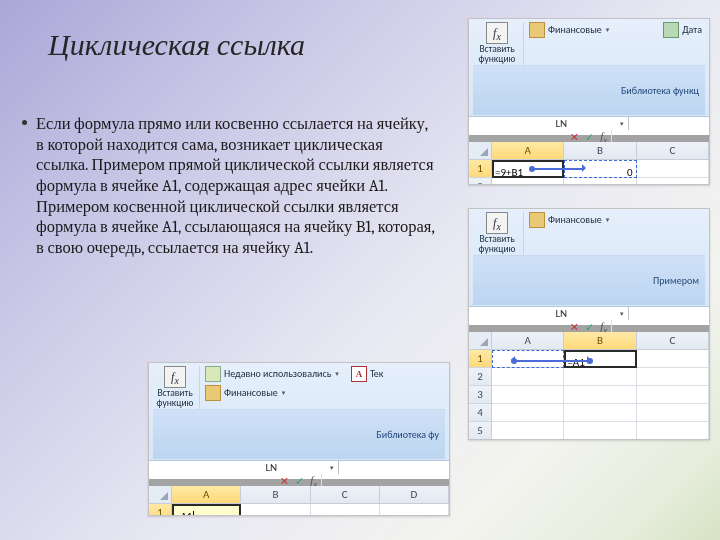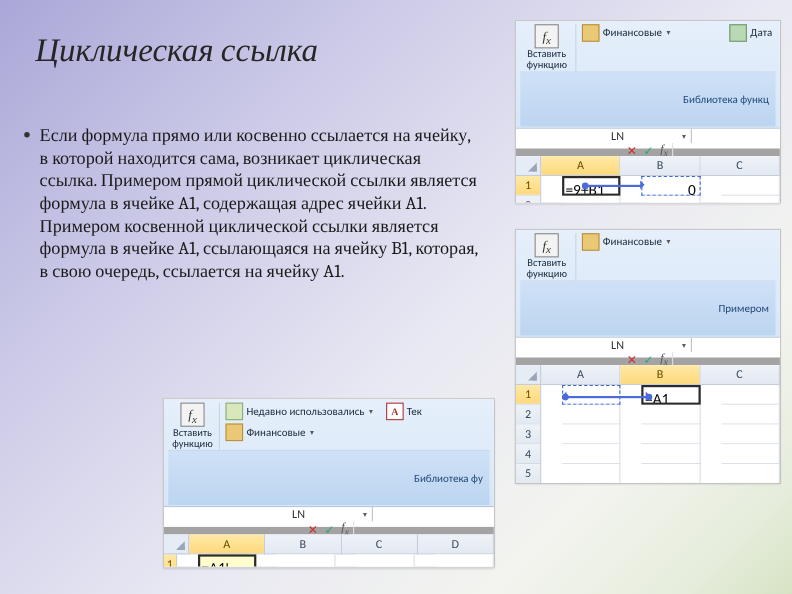--- a/index.html
+++ b/index.html
@@ -12,21 +12,21 @@
   }
   .slide {
     width: 720px;
     height: 540px;
     position: relative;
     background: linear-gradient(135deg, #aaa7d8 0%, #c9c7e6 25%, #e8e8f3 55%, #f3f4ef 78%, #e6eddc 92%, #d6e3c3 100%);
   }
   .title {
     position: absolute;
     top: 28px;
-    left: 32px;
+    left: 48px;
     font-family: Cambria, Georgia, serif;
     font-style: italic;
     font-size: 30px;
     color: #262626;
   }
   .body-text {
     position: absolute;
     top: 86px;
     left: 36px;
     width: 402px;
@@ -149,21 +149,21 @@
   .gridrow .rh {
     width:22px;
     background:linear-gradient(#eef2f8,#e3e9f2);
     border-right:1px solid #c6cdd8;border-bottom:1px solid #d0d6df;
     text-align:center;font-size:11px;color:#3a4a60;line-height:18px;
   }
   .gridrow .rh.sel { background:linear-gradient(#ffe9a6,#fdd97a); color:#6a4d00; }
   .gridrow .cell {
     flex:1; min-width:46px;
     border-right:1px solid #d9dde4;border-bottom:1px solid #d9dde4;
-    font-size:14px;line-height:18px;padding:4px 3px;color:#000;background:#fff;margin-left:19px;
+    font-size:11px;line-height:18px;padding:4px 3px;color:#000;background:#fff;
   }
   .cell.active { outline:2px solid #2a2a2a; outline-offset:-2px; }
   .cell .cursor {
     display:inline-block;width:1px;height:12px;background:#000;vertical-align:middle;margin-left:1px;
   }
 
   .trace {
     position:absolute;pointer-events:none;
   }
   .trace .dot { position:absolute;width:6px;height:6px;border-radius:50%;background:#4a6bd8; }

